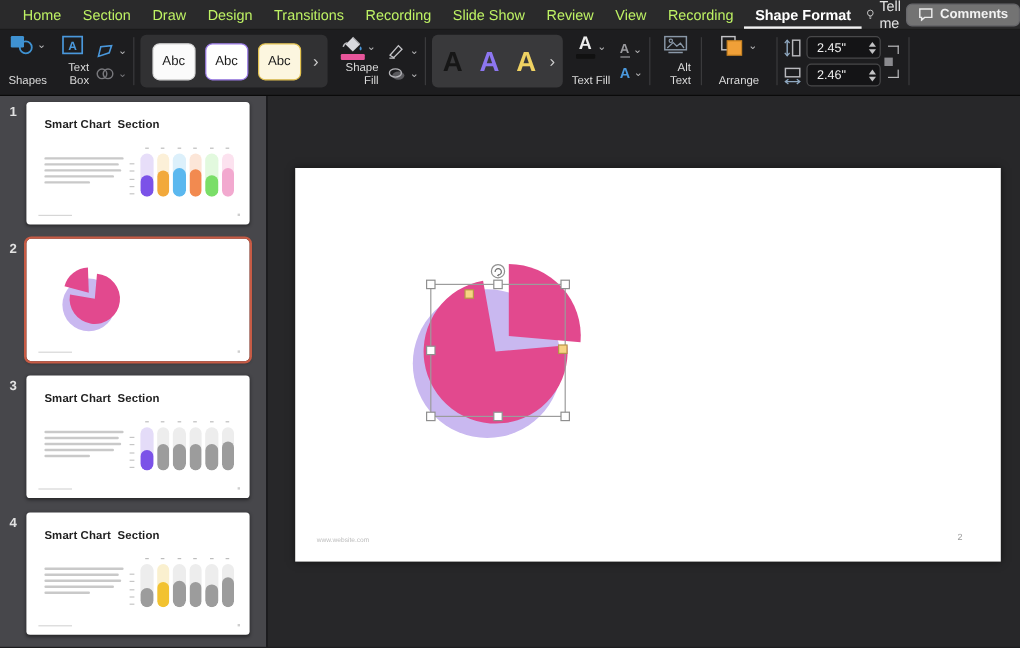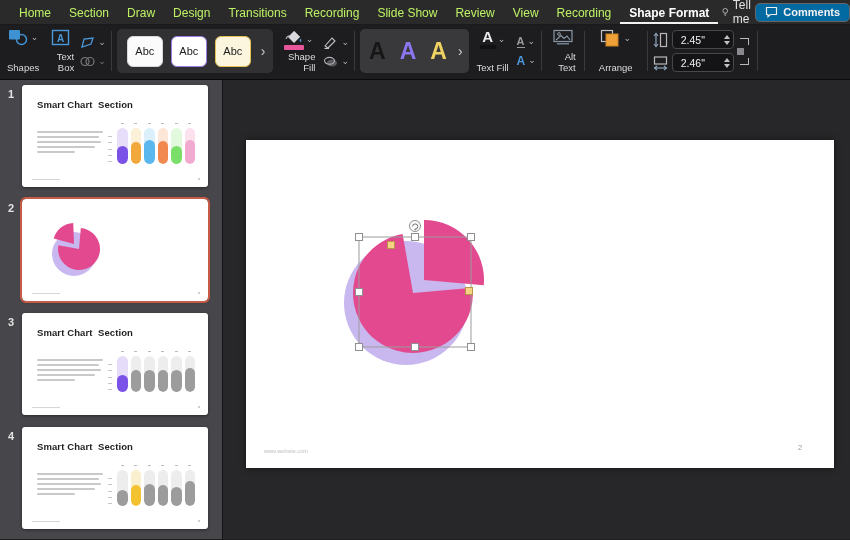--- a/index.html
+++ b/index.html
@@ -7,21 +7,21 @@
     font-family:"Liberation Sans", sans-serif; -webkit-font-smoothing:antialiased; }
   .app { position:relative; width:850px; height:540px; }
 
   
   .menubar { height:25px; background:#2a2a2b; display:flex; align-items:center;
     padding:0 6px 0 10px; border-bottom:1px solid #1a1a1a; }
   .mtab { color:#bef264; font-size:12px; padding:5px 9px 4px; cursor:default; white-space:nowrap; }
   .mtab.active { color:#fff; font-weight:bold; border-bottom:2px solid #f2f2f2; padding-bottom:2px; }
   .tellme { display:flex; align-items:center; gap:4px; color:#e3e3e3; font-size:12px; margin-left:4px; }
   .mb-right { margin-left:auto; display:flex; gap:6px; }
-  .mb-btn { display:flex; align-items:center; gap:5px; background:#0369a1; border:1px solid #67676b;
+  .mb-btn { display:flex; align-items:center; gap:5px; background:#737373; border:1px solid #67676b;
     border-radius:5px; color:#f2f2f2; font-size:11px; font-weight:bold; padding:2px 9px; height:19px; }
 
   
   .ribbon { height:55px; background:#1d1d1f; border-bottom:1px solid #0a0a0a;
     display:flex; align-items:center; padding:2px 4px 4px 6px; gap:5px; }
   .sep { width:1px; height:40px; background:#3a3a3c; flex:0 0 1px; }
   .rb-col { display:flex; flex-direction:column; align-items:center; justify-content:space-between;
     height:46px; padding:1px 1px; }
   .rb-iconrow { display:flex; align-items:center; gap:2px; }
   .rb-label { font-size:9.5px; color:#dcdcdc; line-height:1.1; text-align:right; white-space:pre-line; }

